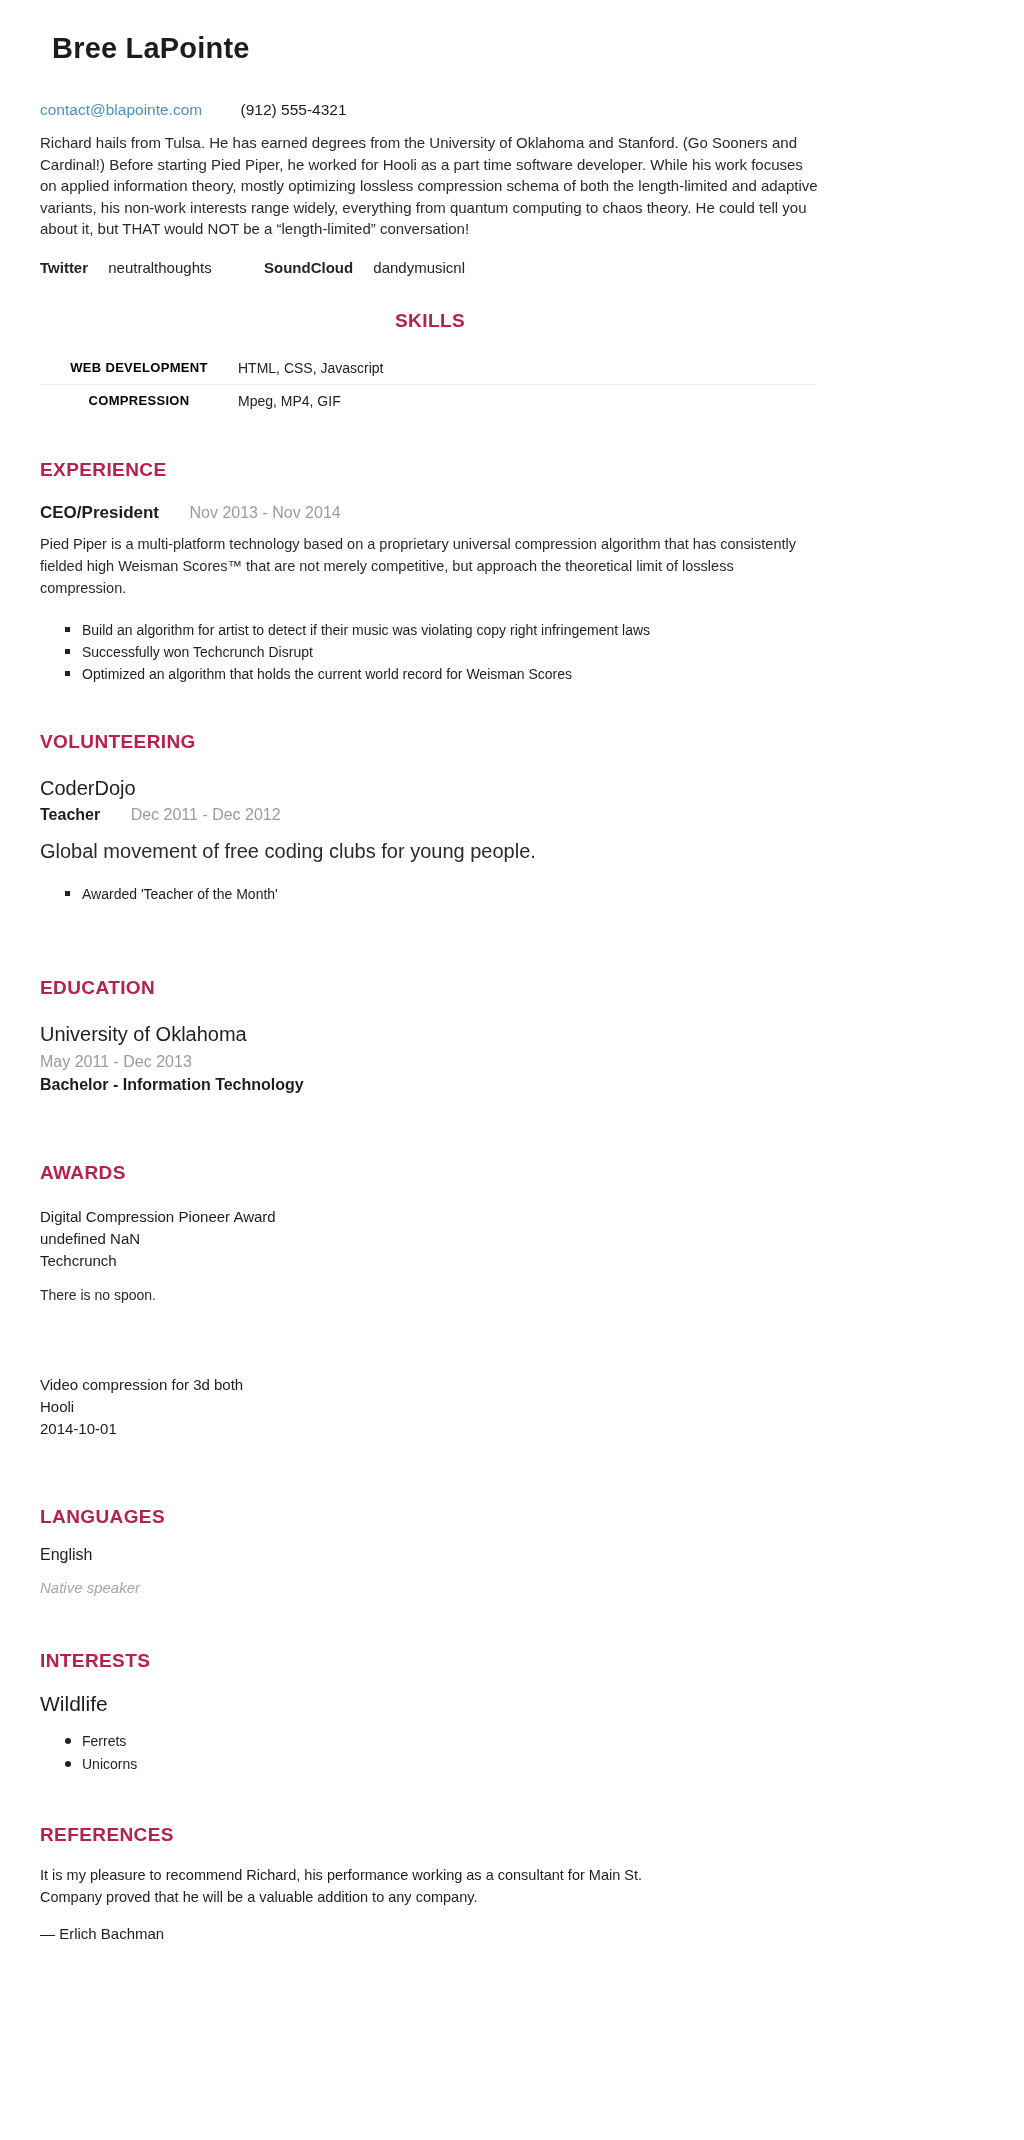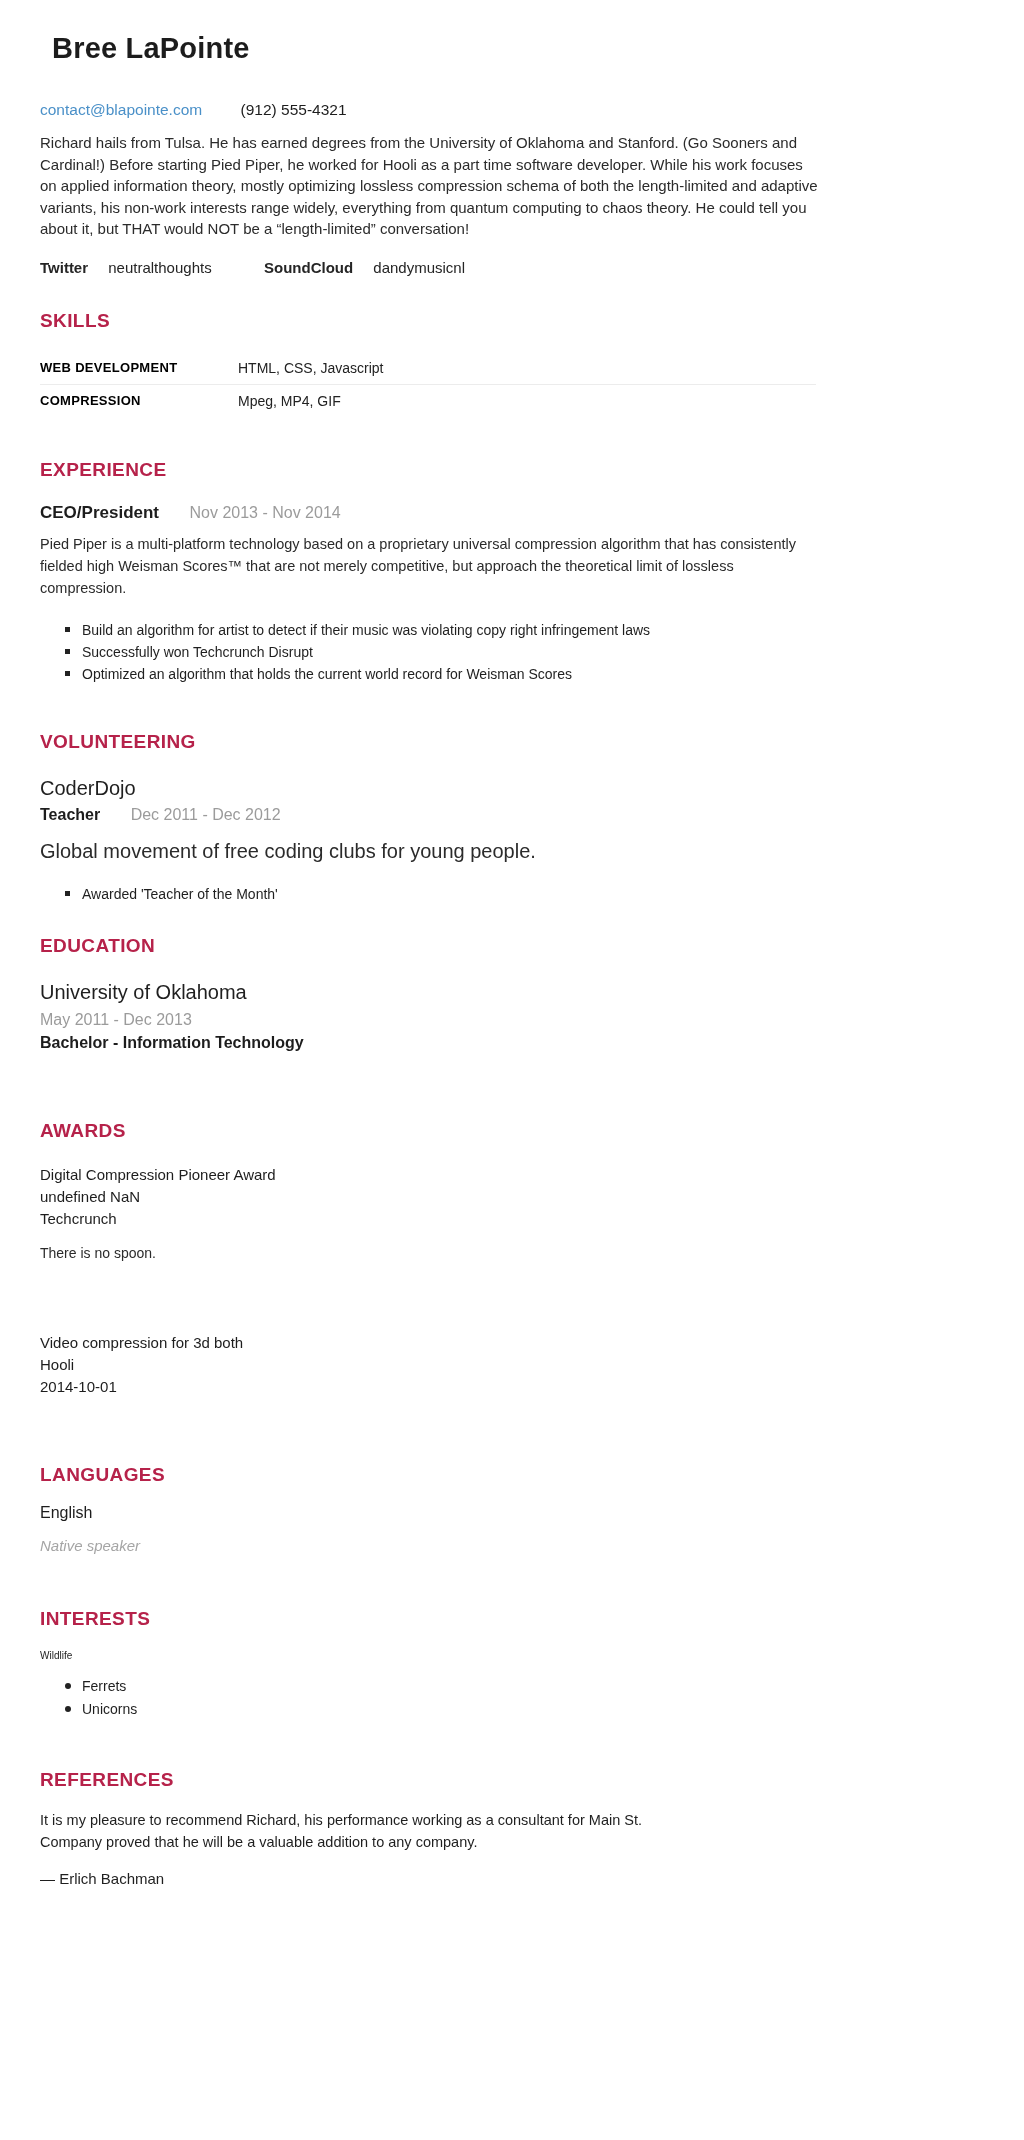--- a/index.html
+++ b/index.html
@@ -38,24 +38,24 @@
   a.link { color: #4a90c8; text-decoration: none; cursor: pointer; }
 
   
   section h2 {
     margin: 0;
     font-size: 19px;
     font-weight: 700;
     color: #b6224a;
     letter-spacing: 0.4px;
   }
-  .mt-skills { margin-top: 34px; }
+  .mt-skills { margin-top: 34px; text-align: center; }
   .mt-exp { margin-top: 42px; }
   .mt-vol { margin-top: 46px; }
-  .mt-edu { margin-top: 30px; }
+  .mt-edu { margin-top: 72px; }
   .mt-awd { margin-top: 68px; }
   .mt-pub { margin-top: 68px; }
   .mt-lang { margin-top: 66px; }
   .mt-int { margin-top: 54px; }
   .mt-ref { margin-top: 48px; }
 
   
   .skills-table { margin-top: 20px; width: 776px; }
   .skill-row { display: flex; align-items: center; padding: 8px 0; border-bottom: 1px solid #ececec; }
   .skill-row:last-child { border-bottom: none; }
@@ -85,21 +85,21 @@
   
   .stack-lines { margin-top: 22px; }
   .stack-lines div { font-size: 15px; line-height: 22px; color: #1d1d1d; }
   .small-note { margin: 13px 0 0 0; font-size: 14px; color: #2b2b2b; line-height: 21px; }
 
   
   .lang-name { margin-top: 18px; font-size: 16px; color: #1d1d1d; }
   .lang-fluency { margin-top: 15px; font-size: 15px; font-style: italic; color: #a5a5a5; }
 
   
-  .interest-name { margin-top: 20px; font-size: 10px; color: #1d1d1d; }
+  .interest-name { margin-top: 20px; font-size: 21px; color: #1d1d1d; }
   .interests-list { margin-top: 14px !important; }
 
   
   .ref-text { margin: 18px 0 0 0; font-size: 14.5px; line-height: 22px; color: #1f1f1f; width: 645px; }
   .ref-name { margin-top: 17px; font-size: 15px; color: #1f1f1f; }
 </style>
 </head>
 <body>
 
 <div class="content">

